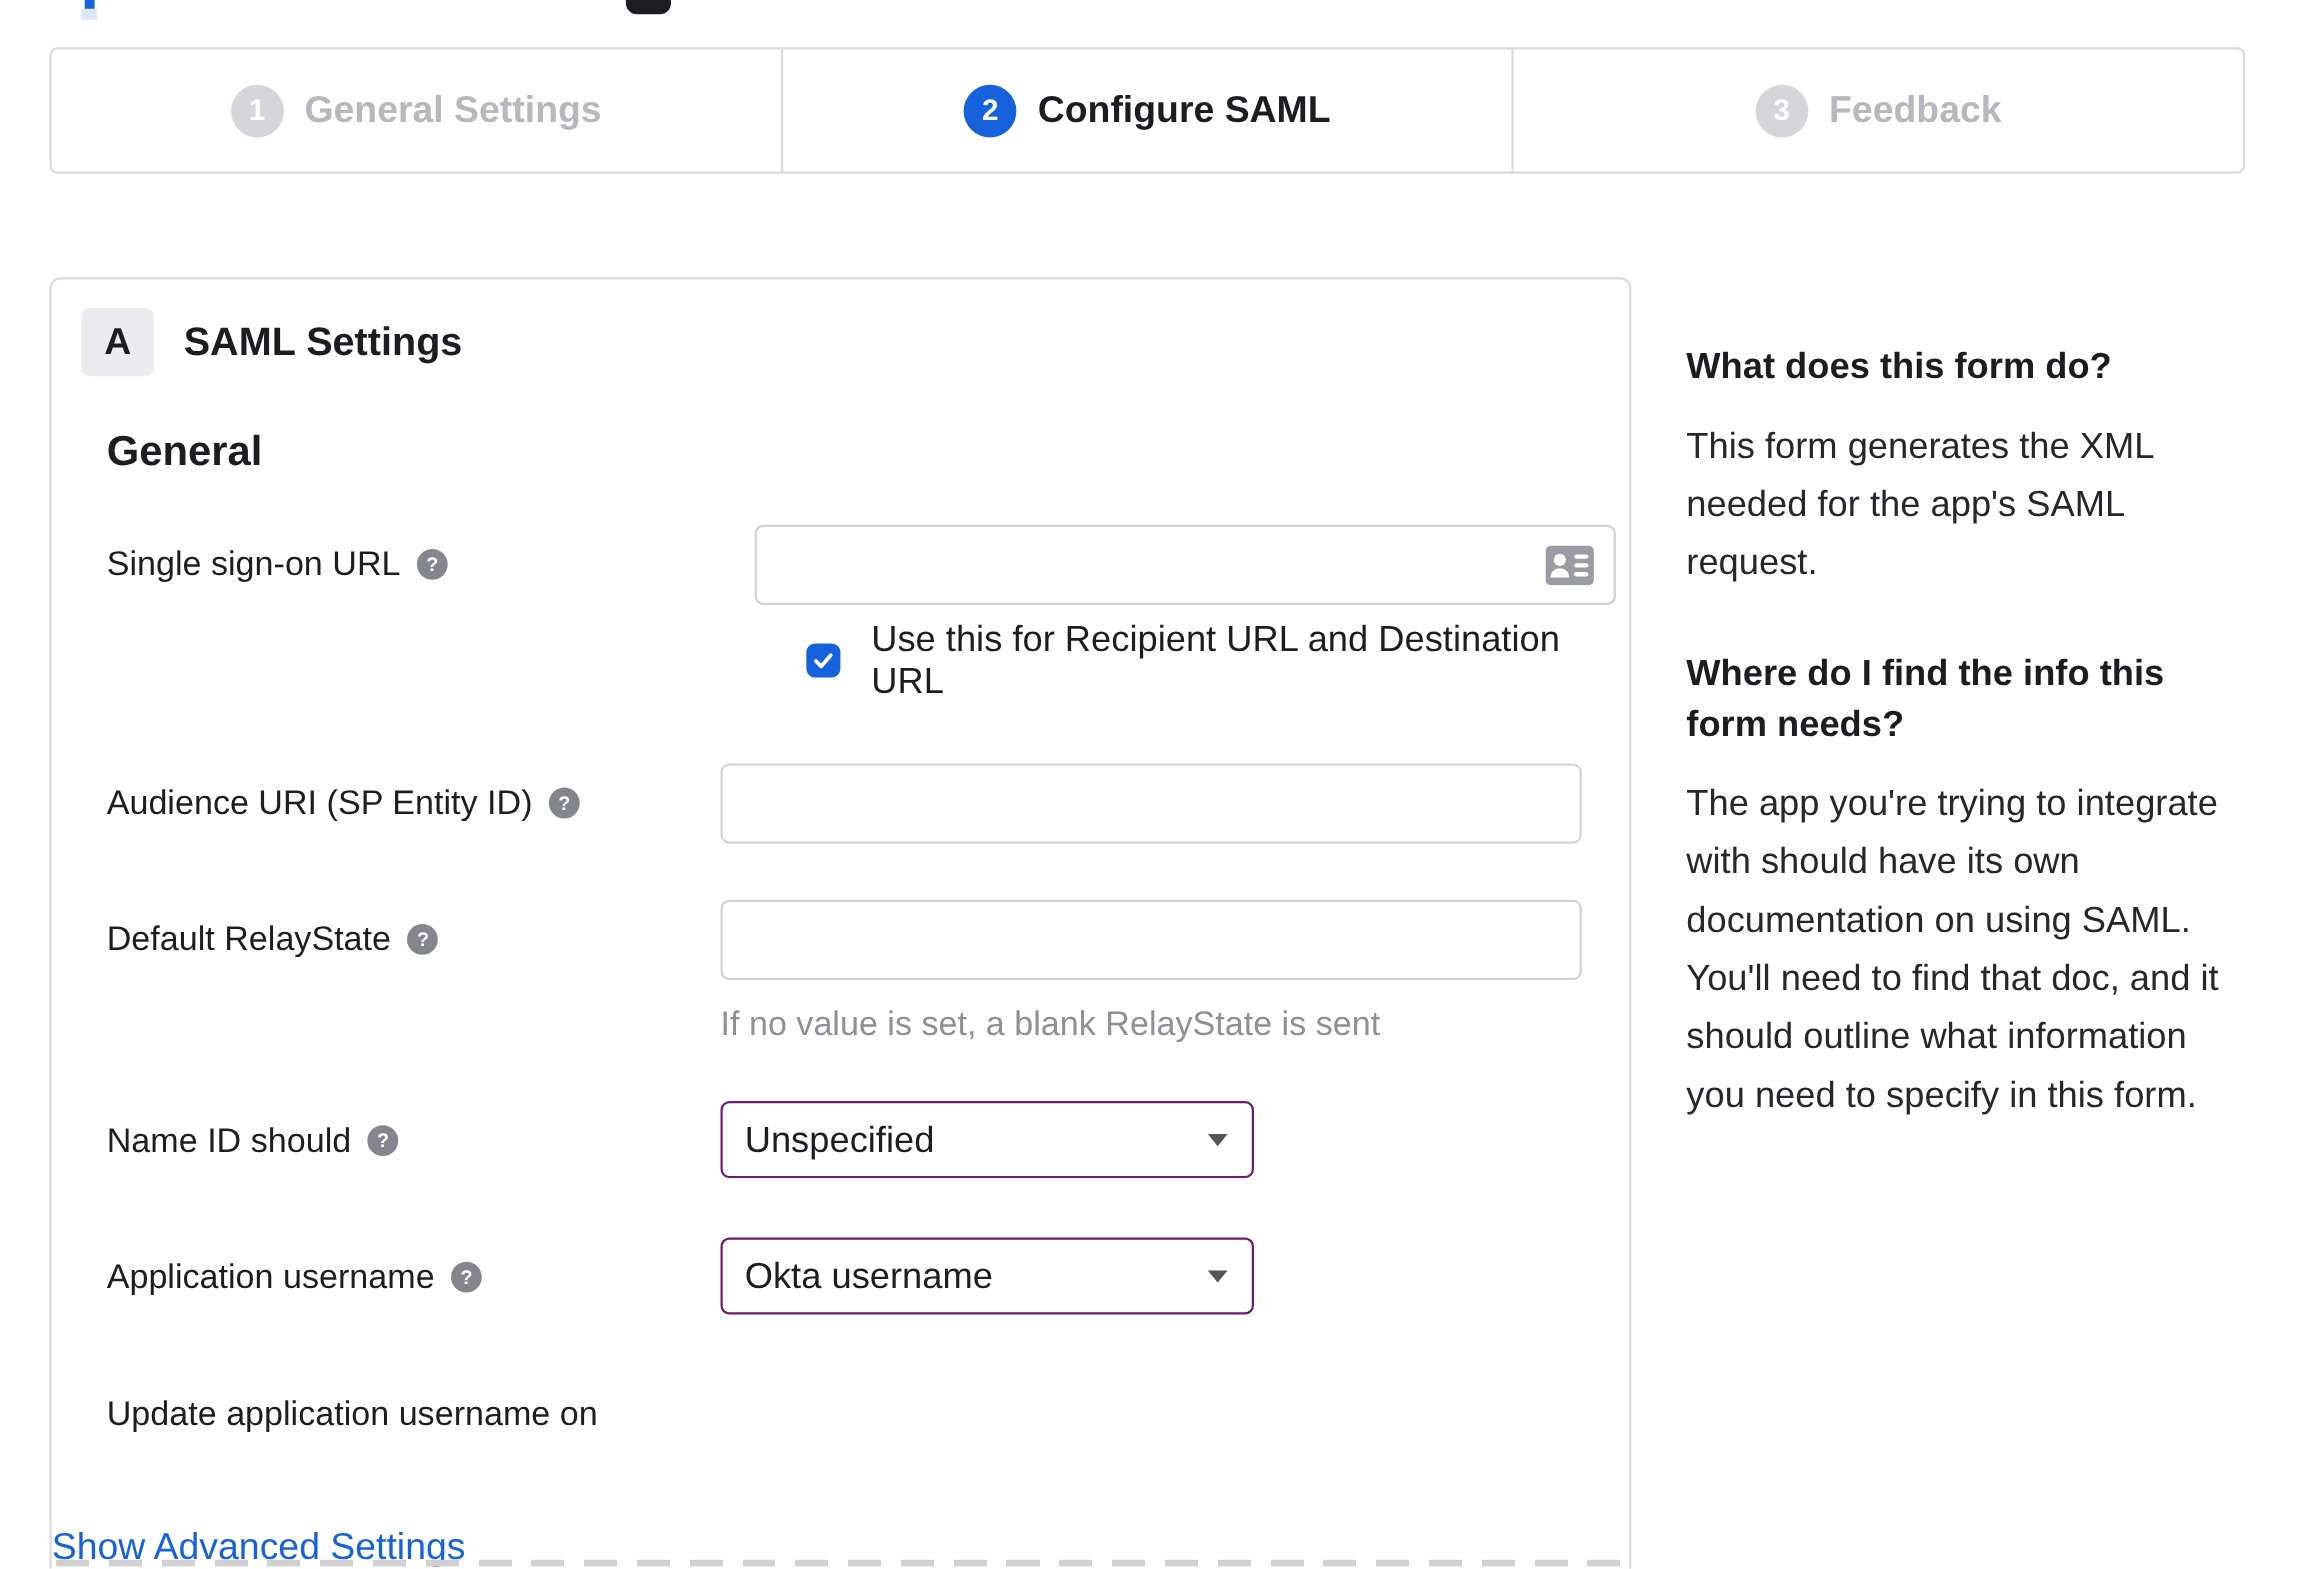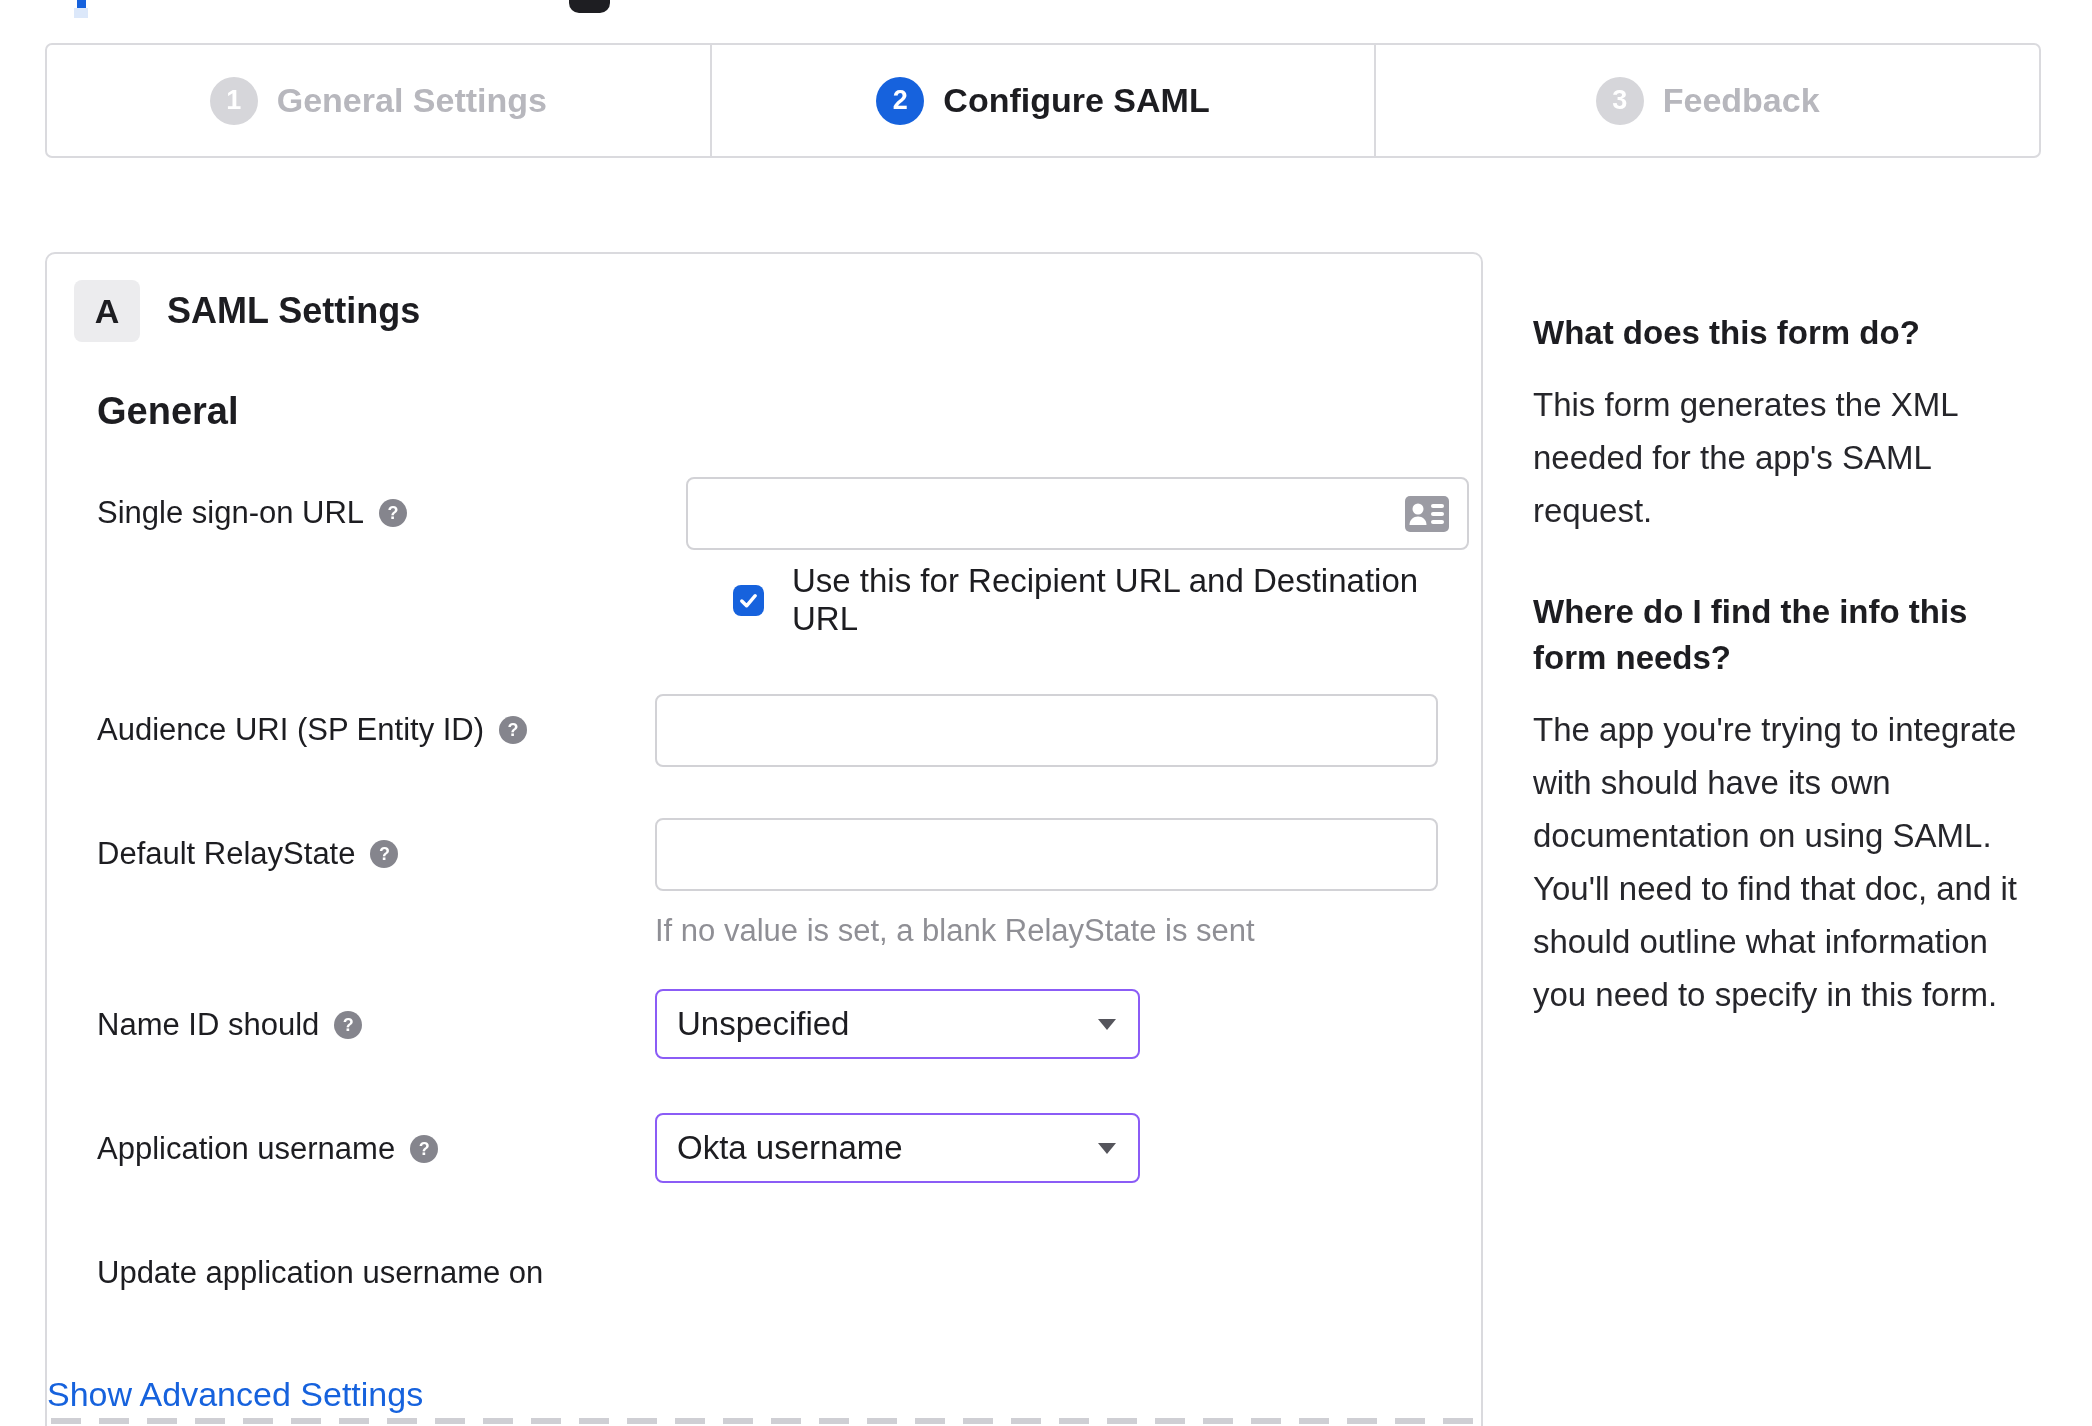--- a/index.html
+++ b/index.html
@@ -71,21 +71,21 @@
   .fr-control { flex:1 1 auto; }
 
   .text-input {
     width:783px; height:73px; background:#fff;
     border:2px solid #d2d2d6; border-radius:8px;
     display:flex; align-items:center; justify-content:flex-end;
     padding:0 18px; font-size:33px;
   }
   .select-box {
     width:485px; height:70px; background:#fff;
-    border:2px solid #8b5cf6; border-radius:8px;
+    border:2px solid #701a75; border-radius:8px;
     display:flex; align-items:center; justify-content:space-between;
     padding:0 22px 0 20px; font-size:33px; color:#1d1d21;
     cursor:default;
   }
   .caret-down {
     width:0; height:0;
     border-left:9px solid transparent; border-right:9px solid transparent;
     border-top:11px solid #55555c;
   }
 
@@ -93,21 +93,21 @@
   .checkbox-box {
     width:31px; height:31px; border-radius:8px; background:#1662dd;
     display:flex; align-items:center; justify-content:center; flex:0 0 31px;
   }
   .checkbox-label { margin-left:28px; font-size:33px; color:#1d1d21; }
 
   .field-hint { margin-top:22px; font-size:31px; color:#8f8f95; }
 
   .mb-row1 { margin-bottom:56px;gap:31px; }
   .mb-row2 { margin-bottom:51px; }
-  .mb-row3 { margin-bottom:40px; }
+  .mb-row3 { margin-bottom:52px; }
   .mb-row4 { margin-bottom:54px; }
   .mb-row5 { margin-bottom:54px; }
   .mb-row6 { margin-bottom:0;text-align:center; }
 
   .advanced-link-wrap { margin-top:84px; padding-right:48px; }
   .advanced-link { font-size:34px; color:#1662dd; text-decoration:none; cursor:pointer; }
 
   .dashed-divider {
     position:absolute; left:4px; right:4px; top:1164px; height:6px;
     background:repeating-linear-gradient(90deg,#cfcfd4 0 30px,transparent 30px 48px);

